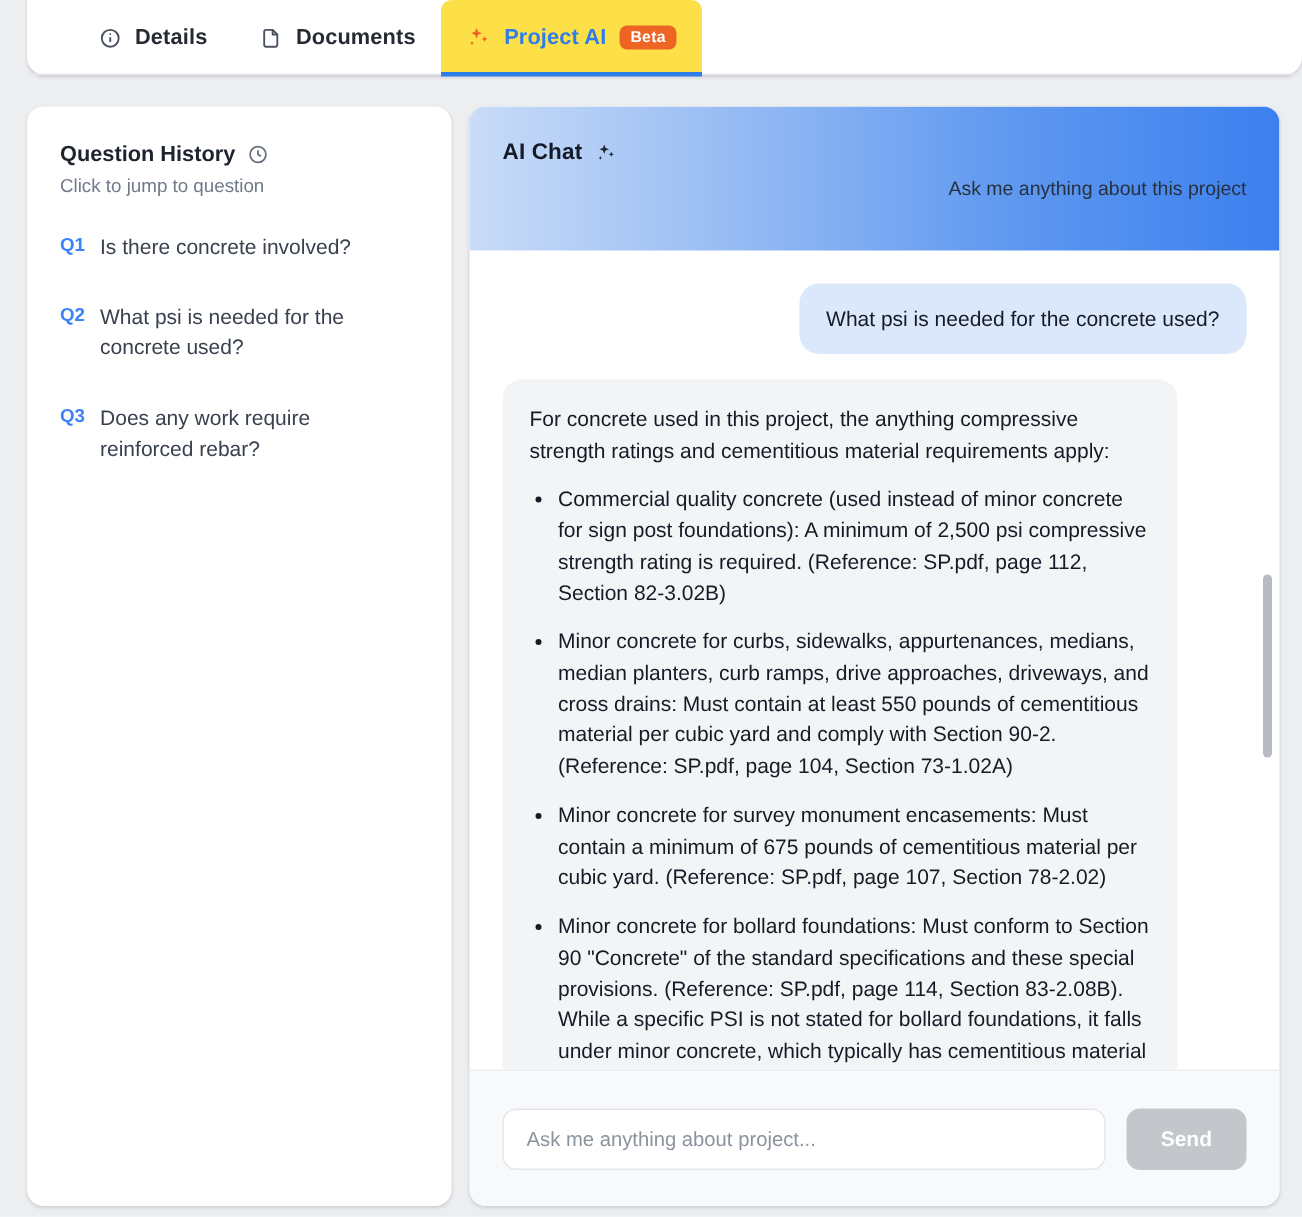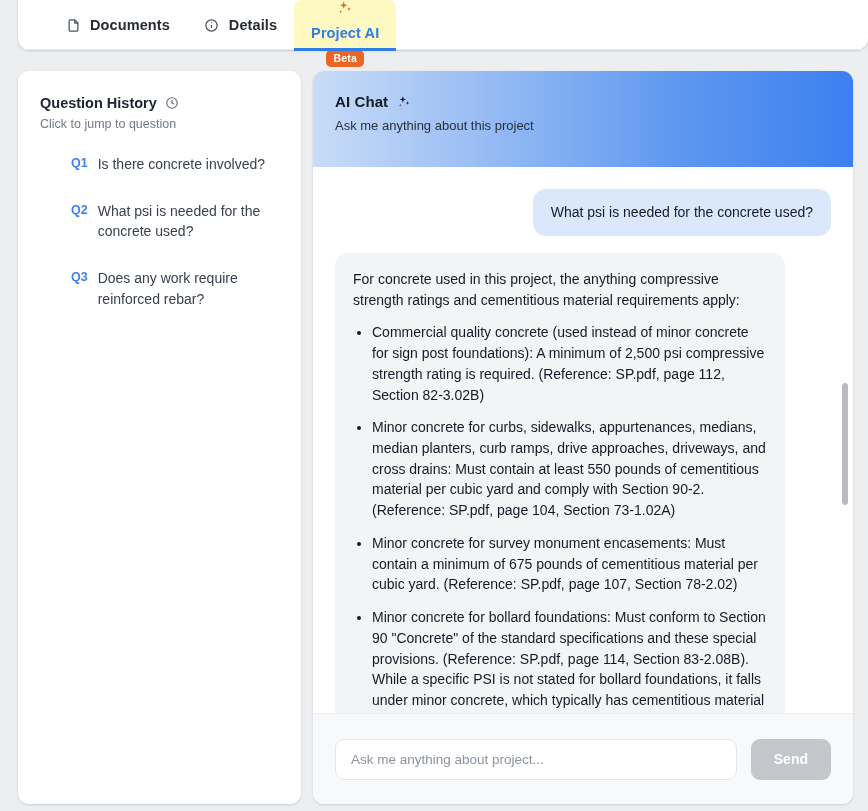--- a/index.html
+++ b/index.html
@@ -38,25 +38,24 @@
     height: 50px;
     cursor: pointer;
     position: relative;
     font-size: 14.5px;
     color: #262b33;
     font-weight: 600;
     white-space: nowrap;
   }
   .tab .tab-label { letter-spacing: .1px; }
   .tab.active {
-    background: #fef9c3;
+    background: #fde047;
     color: #2f7de8;
     border-top-left-radius: 7px;
     border-top-right-radius: 7px;
-    flex-direction: column;
   }
   .tab.active::after {
     content: "";
     position: absolute;
     left: 0; right: 0; bottom: -1px;
     height: 3px;
     background: #2f7de8;
   }
   .tab-icon { display: inline-flex; align-items: center; justify-content: center; width: 16px; height: 16px; flex: 0 0 16px; }
   .badge-beta {
@@ -101,21 +100,20 @@
     font-size: 12.5px;
     color: #707a88;
   }
   .q-list { margin-top: 23px; }
   .q-item {
     display: flex;
     gap: 10px;
     margin-bottom: 26px;
     cursor: pointer;
     align-items: flex-start;
-    margin-left: 31px;
   }
   .q-num {
     color: #3b82f6;
     font-weight: 700;
     font-size: 12.5px;
     flex: 0 0 auto;
     padding-top: 2px;
   }
   .q-text {
     color: #39414e;
@@ -135,20 +133,21 @@
     box-shadow: 0 1px 3px rgba(16,24,40,.09), 0 1px 2px rgba(16,24,40,.05);
     overflow: hidden;
     display: flex;
     flex-direction: column;
   }
   .chat-header {
     height: 96px;
     flex: 0 0 96px;
     background: linear-gradient(90deg, #c9dcf8 0%, #9ec0f4 28%, #5d97f0 68%, #3c80ef 100%);
     padding: 22px 22px 0 22px;
+    text-align: right;
   }
   .chat-header-title-row { display: flex; align-items: center; gap: 9px; }
   .chat-header-title {
     font-size: 15px;
     font-weight: 700;
     color: #141b26;
     letter-spacing: .1px;
   }
   .chat-header-sub {
     margin-top: 8px;
@@ -242,37 +241,37 @@
   }
 </style>
 </head>
 <body>
 
 <div class="tabbar-card">
   <div class="tabbar">
 
     <div class="tab">
       <span class="tab-icon">
-        <svg width="15" height="15" viewBox="0 0 24 24" fill="none" stroke="#4a5260" stroke-width="2" stroke-linejoin="round">
-          <path d="M14 3H7a2 2 0 0 0-2 2v14a2 2 0 0 0 2 2h10a2 2 0 0 0 2-2V8z"></path>
-          <path d="M14 3v5h5"></path>
-        </svg>
-      </span>
-      <span class="tab-label">Documents</span>
-    </div>
-
-    <div class="tab">
-      <span class="tab-icon">
         <svg width="15" height="15" viewBox="0 0 24 24" fill="none" stroke="#4a5260" stroke-width="2">
           <circle cx="12" cy="12" r="9"></circle>
             <line x1="12" y1="11" x2="12" y2="16"></line>
             <circle cx="12" cy="7.6" r="0.9" fill="#4a5260" stroke="none"></circle>
         </svg>
       </span>
       <span class="tab-label">Details</span>
+    </div>
+
+    <div class="tab">
+      <span class="tab-icon">
+        <svg width="15" height="15" viewBox="0 0 24 24" fill="none" stroke="#4a5260" stroke-width="2" stroke-linejoin="round">
+          <path d="M14 3H7a2 2 0 0 0-2 2v14a2 2 0 0 0 2 2h10a2 2 0 0 0 2-2V8z"></path>
+          <path d="M14 3v5h5"></path>
+        </svg>
+      </span>
+      <span class="tab-label">Documents</span>
     </div>
 
     <div class="tab active">
       <span class="tab-icon">
         <svg width="16" height="16" viewBox="0 0 24 24" fill="#ee6523">
           <path d="M10 2.2l1.5 4 4 1.5-4 1.5-1.5 4-1.5-4-4-1.5 4-1.5z"></path>
           <path d="M18 10.5l.85 2.2 2.2.85-2.2.85-.85 2.2-.85-2.2-2.2-.85 2.2-.85z"></path>
           <path d="M5.5 15.5l.6 1.5 1.5.6-1.5.6-.6 1.5-.6-1.5-1.5-.6 1.5-.6z"></path>
         </svg>
       </span>

